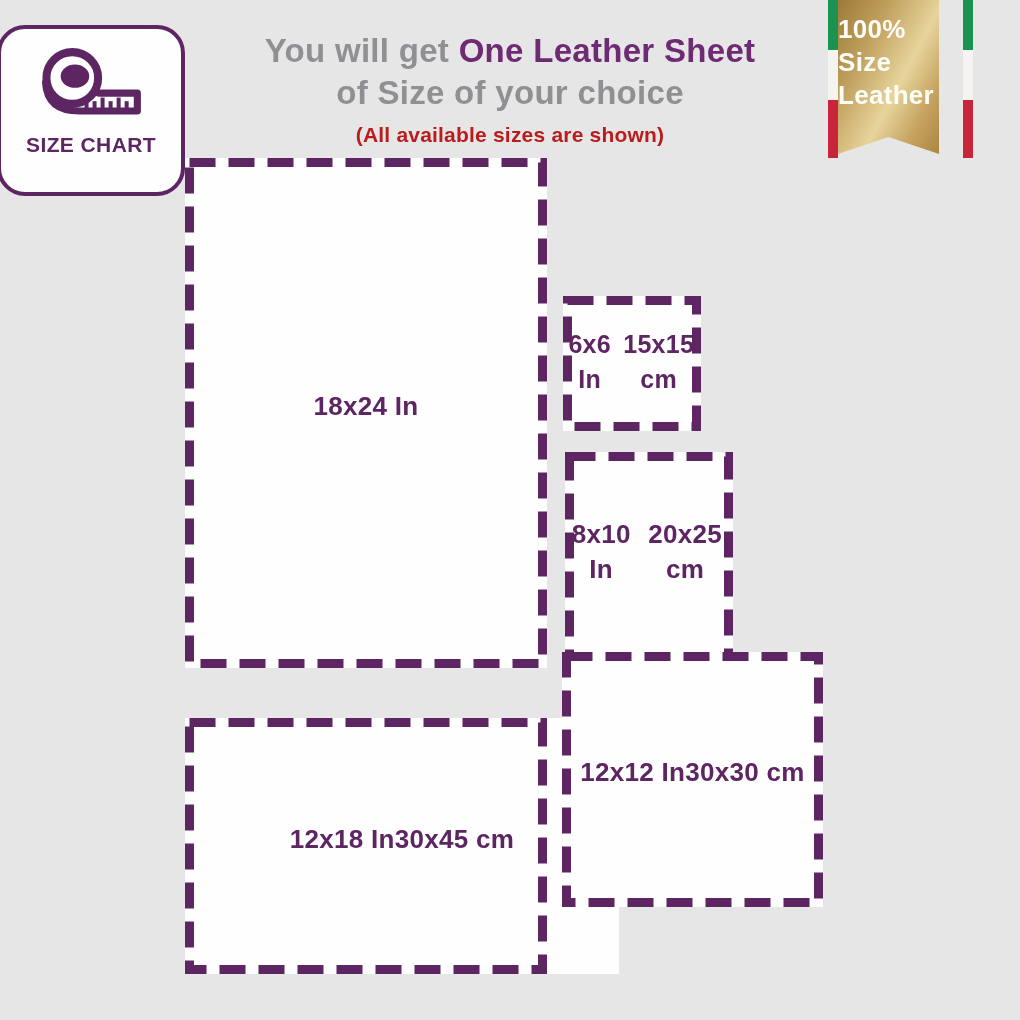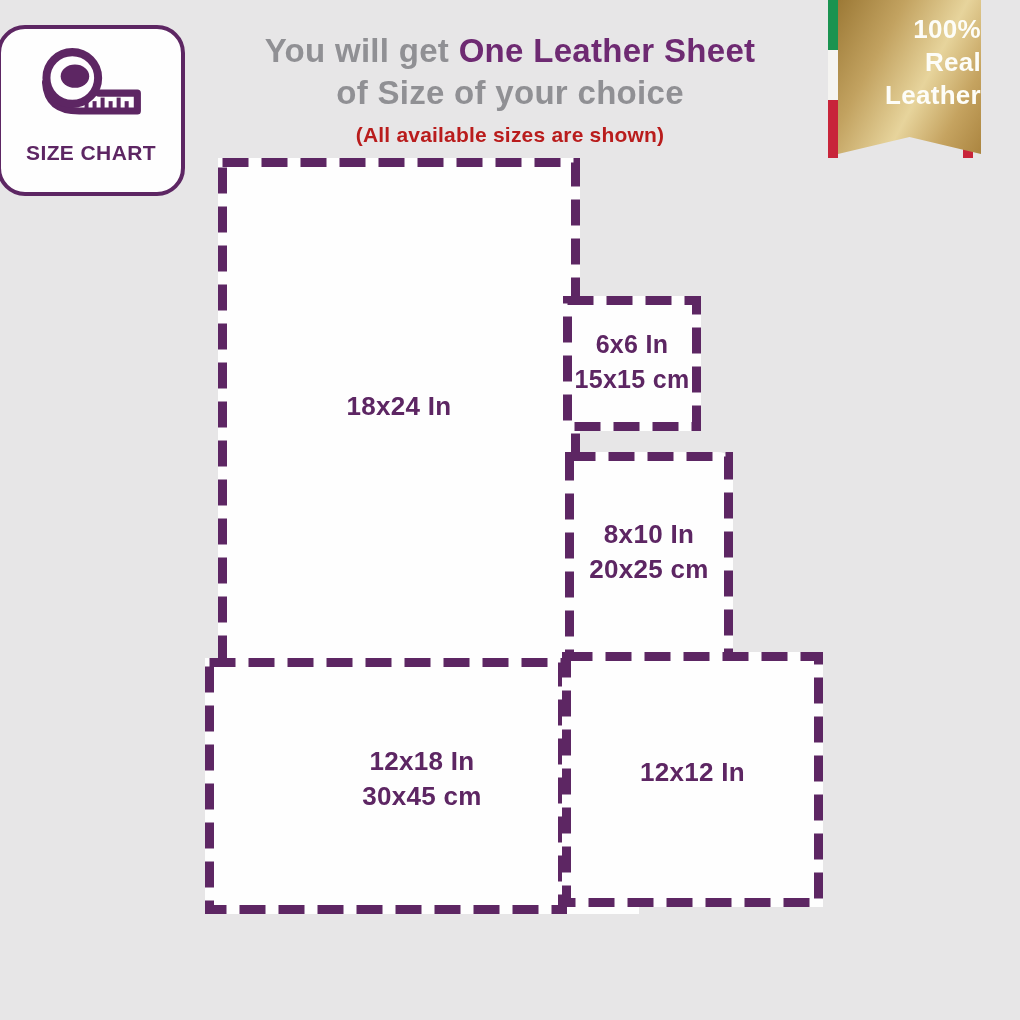--- a/index.html
+++ b/index.html
@@ -25,21 +25,21 @@
   }
   .size-box svg.dash{position:absolute;left:0;top:0;display:block;}
   .dash rect{
     fill:none;
     stroke:var(--purple);
     stroke-width:9;
     stroke-dasharray:26 13;
   }
   .size-label{
     position:absolute;inset:0;
-    display:flex;flex-direction:column;
+    display:flex;flex-direction:row;
     align-items:center;justify-content:center;
     transform:translateY(-7px);
     color:var(--purple);
     font-weight:bold;
     font-size:26px;
     line-height:35px;
     letter-spacing:.3px;
     text-align:center;
   }
 
@@ -50,21 +50,21 @@
     width:188px;height:171px;
     background:#fefefe;
     border:4px solid var(--purple);
     border-radius:28px;
     display:flex;flex-direction:column;
     align-items:center;
     z-index:5;
   }
   .chart-badge .icon-wrap{margin-top:16px;}
   .chart-badge .badge-label{
-    margin-top:10px;
+    margin-top:2px;
     color:var(--purple);
     font-weight:bold;
     font-size:21px;
     letter-spacing:.4px;
   }
 
   
   .title-block{
     position:absolute;
     left:150px;right:150px;top:30px;
@@ -100,39 +100,39 @@
     display:flex;flex-direction:column;
   }
   .flag-strip .fg{height:50px;background:#1a9350;}
   .flag-strip .fw{height:50px;background:#f5f4f1;}
   .flag-strip .fr{height:58px;background:#c8243a;}
   .flag-left{left:0;}
   .flag-right{right:0;}
   .ribbon-body{
     position:absolute;
     left:10px;top:0;
-    width:143px;height:154px;
+    width:101px;height:154px;
     background:linear-gradient(118deg,#9c7936 0%,#c2a260 30%,#e7d49c 58%,#c5a360 80%,#ab8540 100%);
     clip-path:polygon(0 0,100% 0,100% 100%,50% 89%,0 100%);
-    text-align:right;
+    text-align:left;
     padding-top:13px;
   }
   .ribbon-line{
     color:#fdfdf8;
     font-weight:bold;
     font-size:26px;
     line-height:33px;
     letter-spacing:.3px;
   }
 
   
-  #box-18x24{left:185px;top:158px;width:362px;height:510px;margin-left:33px;}
+  #box-18x24{left:185px;top:158px;width:362px;height:510px;}
   #box-6x6  {left:563px;top:296px;width:138px;height:135px;}
   #box-8x10 {left:565px;top:452px;width:168px;height:213px;border-radius:15px;}
-  #box-12x18{left:185px;top:658px;width:434px;height:256px;margin-left:20px;}
+  #box-12x18{left:185px;top:718px;width:434px;height:256px;}
   #box-12x12{left:562px;top:652px;width:261px;height:255px;}
   #box-6x6 .size-label{font-size:25px;transform:translateY(-2px);}
 </style>
 </head>
 <body>
 
 <div class="size-box" id="box-18x24">
   <svg class="dash" width="362" height="510">
       <rect x="4.5" y="4.5" width="353" height="501"></rect>
     </svg>
@@ -170,20 +170,21 @@
     <span>30x45 cm</span>
   </div>
 </div>
 
 <div class="size-box" id="box-12x12">
   <svg class="dash" width="261" height="255">
       <rect x="4.5" y="4.5" width="252" height="246"></rect>
     </svg>
   <div class="size-label">
     <span>12x12 In</span>
+    <span>30x30 cm</span>
   </div>
 </div>
 
 <div class="chart-badge">
   <div class="icon-wrap">
     <svg width="118" height="82" viewBox="0 0 130 92">
       <path d="M14 42 Q16 74 52 74 L117 74 L117 54 L74 54" fill="#fefefe" stroke="#5d2663" stroke-width="8" stroke-linejoin="round" stroke-linecap="round"></path>
       <line x1="60" y1="72" x2="60" y2="59" stroke="#5d2663" stroke-width="4.5"></line>
       <line x1="69" y1="72" x2="69" y2="63" stroke="#5d2663" stroke-width="4.5"></line>
       <line x1="78" y1="72" x2="78" y2="59" stroke="#5d2663" stroke-width="4.5"></line>
@@ -211,16 +212,16 @@
     <div class="fw"></div>
     <div class="fr"></div>
   </div>
   <div class="flag-strip flag-right">
     <div class="fg"></div>
     <div class="fw"></div>
     <div class="fr"></div>
   </div>
   <div class="ribbon-body">
     <div class="ribbon-line">100%</div>
-    <div class="ribbon-line">Real</div>
+    <div class="ribbon-line">Size</div>
     <div class="ribbon-line">Leather</div>
   </div>
 </div>
 
 </body></html>

